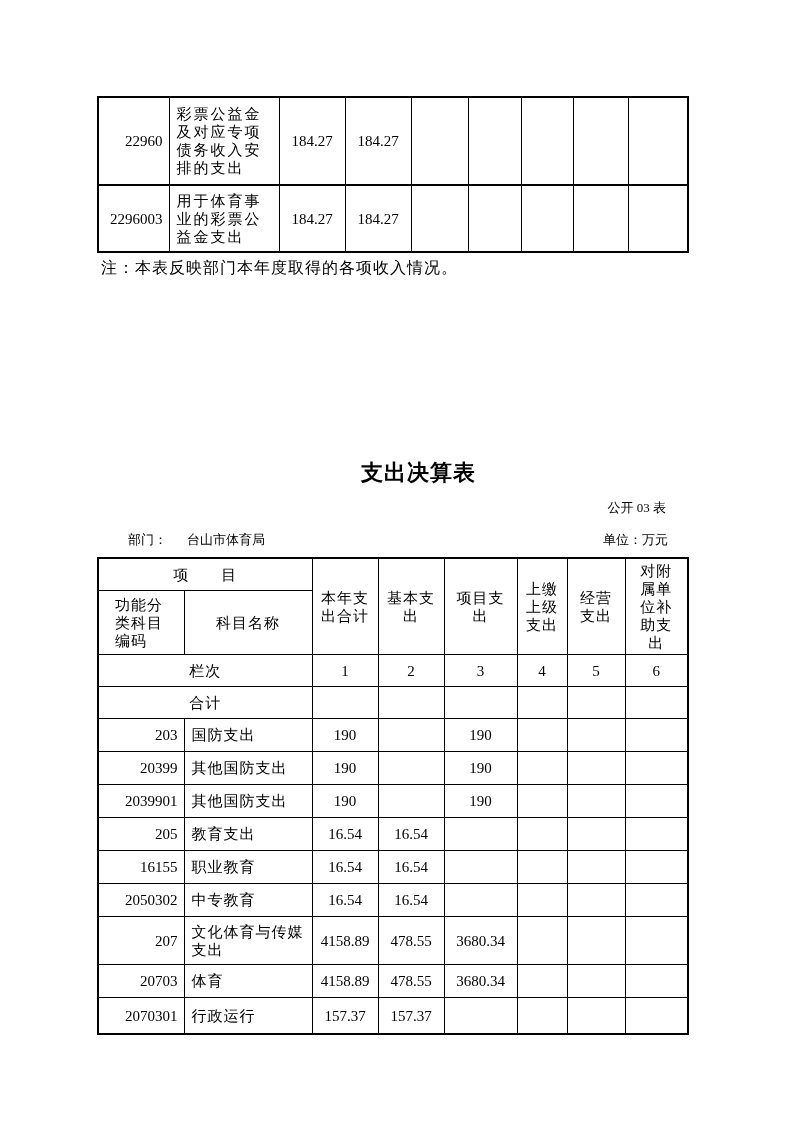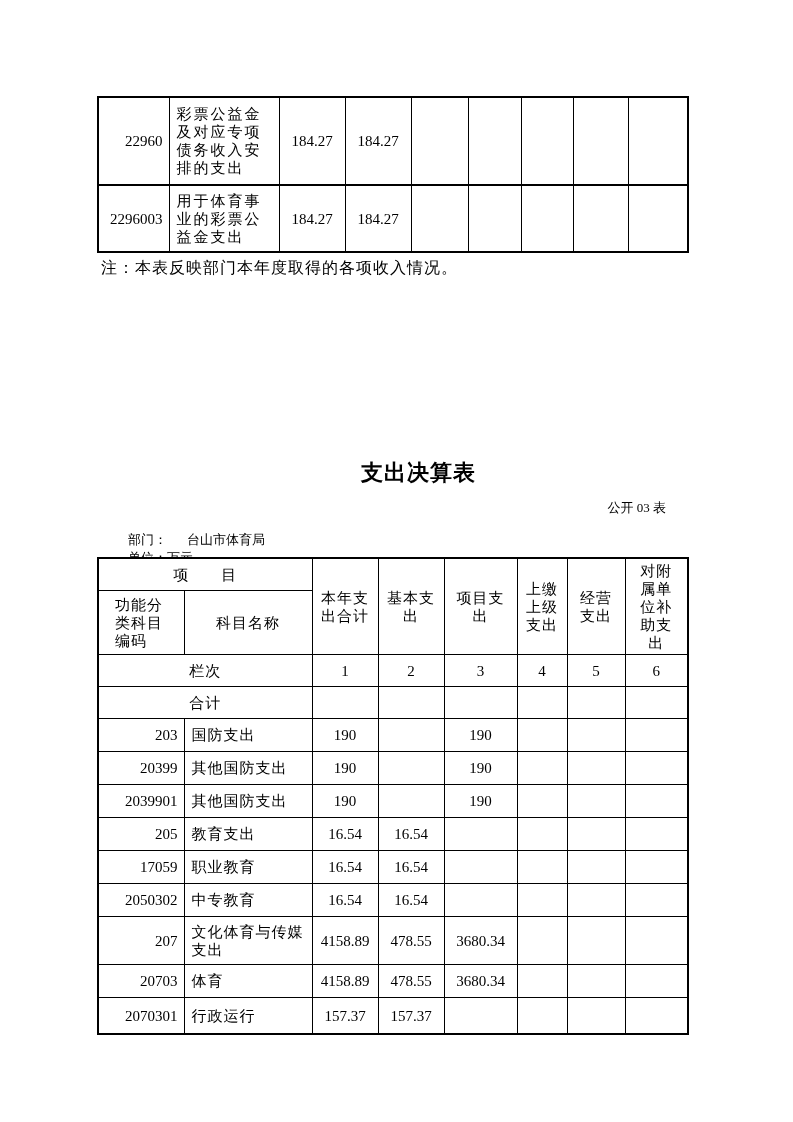--- a/index.html
+++ b/index.html
@@ -33,21 +33,21 @@
   
   .note{position:absolute;left:101px;top:258px;font-size:16px;letter-spacing:1px;}
   
   .title{
     position:absolute;left:97px;top:458px;width:643px;
     text-align:center;font-size:22px;font-weight:bold;letter-spacing:1px;
   }
   .pubcode{position:absolute;top:499px;right:127px;font-size:13px;}
   .metaline{
     position:absolute;left:128px;right:125px;top:531px;
-    display:flex;justify-content:space-between;font-size:13px;flex-direction:column;
+    display:flex;justify-content:space-between;font-size:13px;
   }
   .metaline .dept-value{margin-left:20px;}
   
   .t2{position:absolute;left:97px;top:557px;width:590px;border:2px solid #000;}
   .t2 td.hdr{text-align:center;letter-spacing:1px;padding:1px 7px;margin-left:36px;}
   .t2 td.hdr-code{text-align:left;padding:2px 16px;}
   .t2 td.merged{text-align:center;letter-spacing:1px;}
   .t2 td.name{letter-spacing:1px;}
   tr.hA td{height:29px;}
   tr.hB td{height:59px;}
@@ -192,21 +192,21 @@
       <td class="code">205</td>
       <td class="name">教育支出</td>
       <td class="num">16.54</td>
       <td class="num">16.54</td>
       <td class="num"></td>
       <td class="num"></td>
       <td class="num"></td>
       <td class="num"></td>
     </tr>
     <tr class="data">
-      <td class="code">17059</td>
+      <td class="code">16155</td>
       <td class="name">职业教育</td>
       <td class="num">16.54</td>
       <td class="num">16.54</td>
       <td class="num"></td>
       <td class="num"></td>
       <td class="num"></td>
       <td class="num"></td>
     </tr>
     <tr class="data">
       <td class="code">2050302</td>

